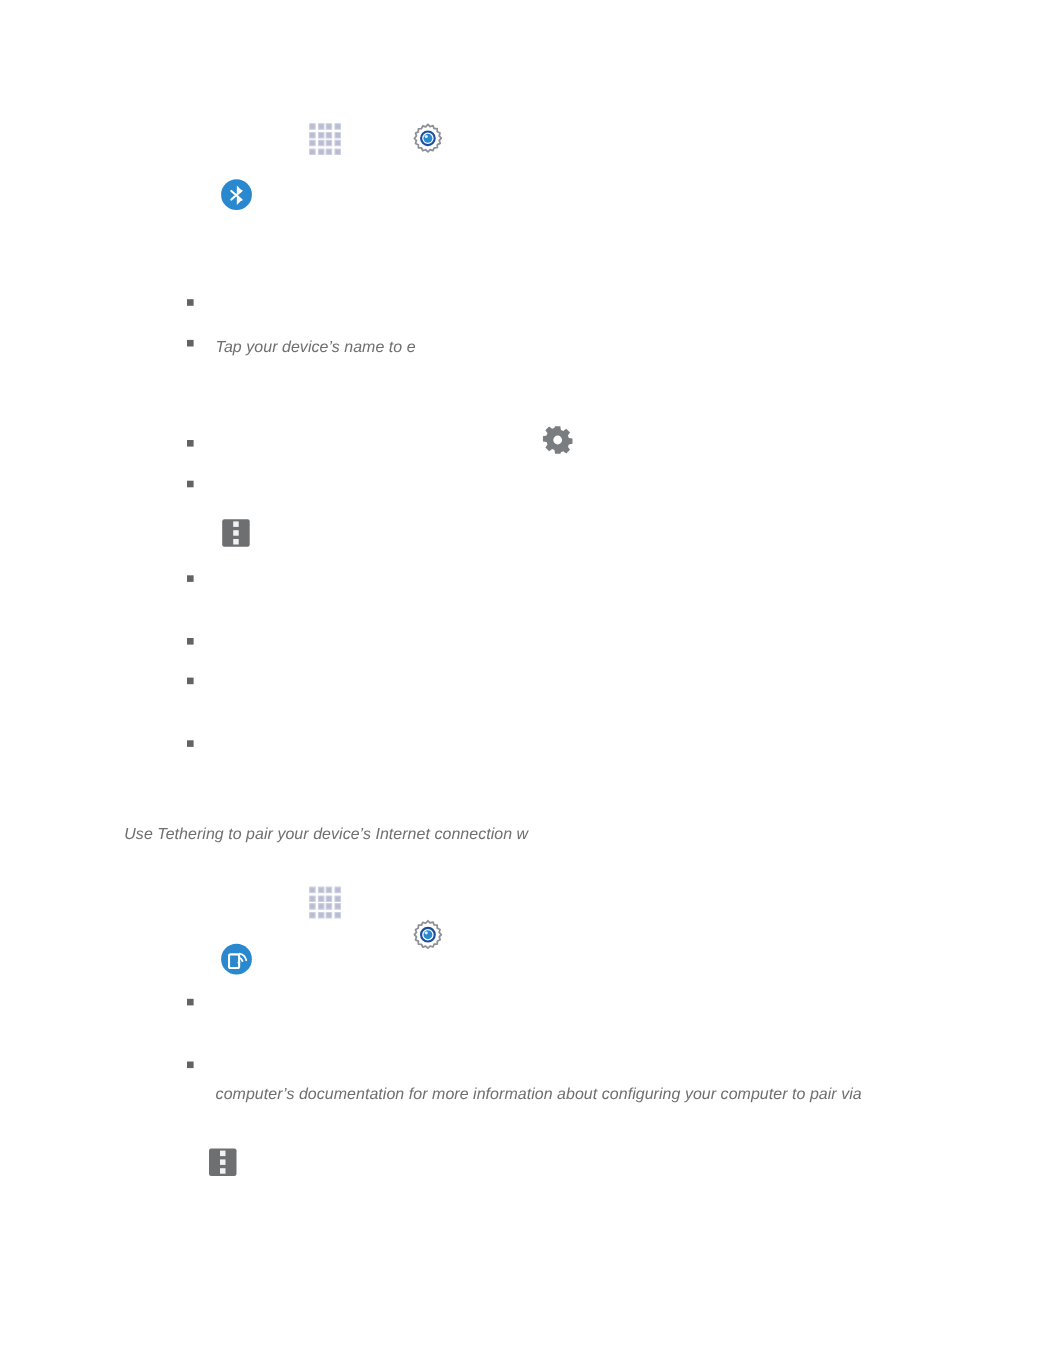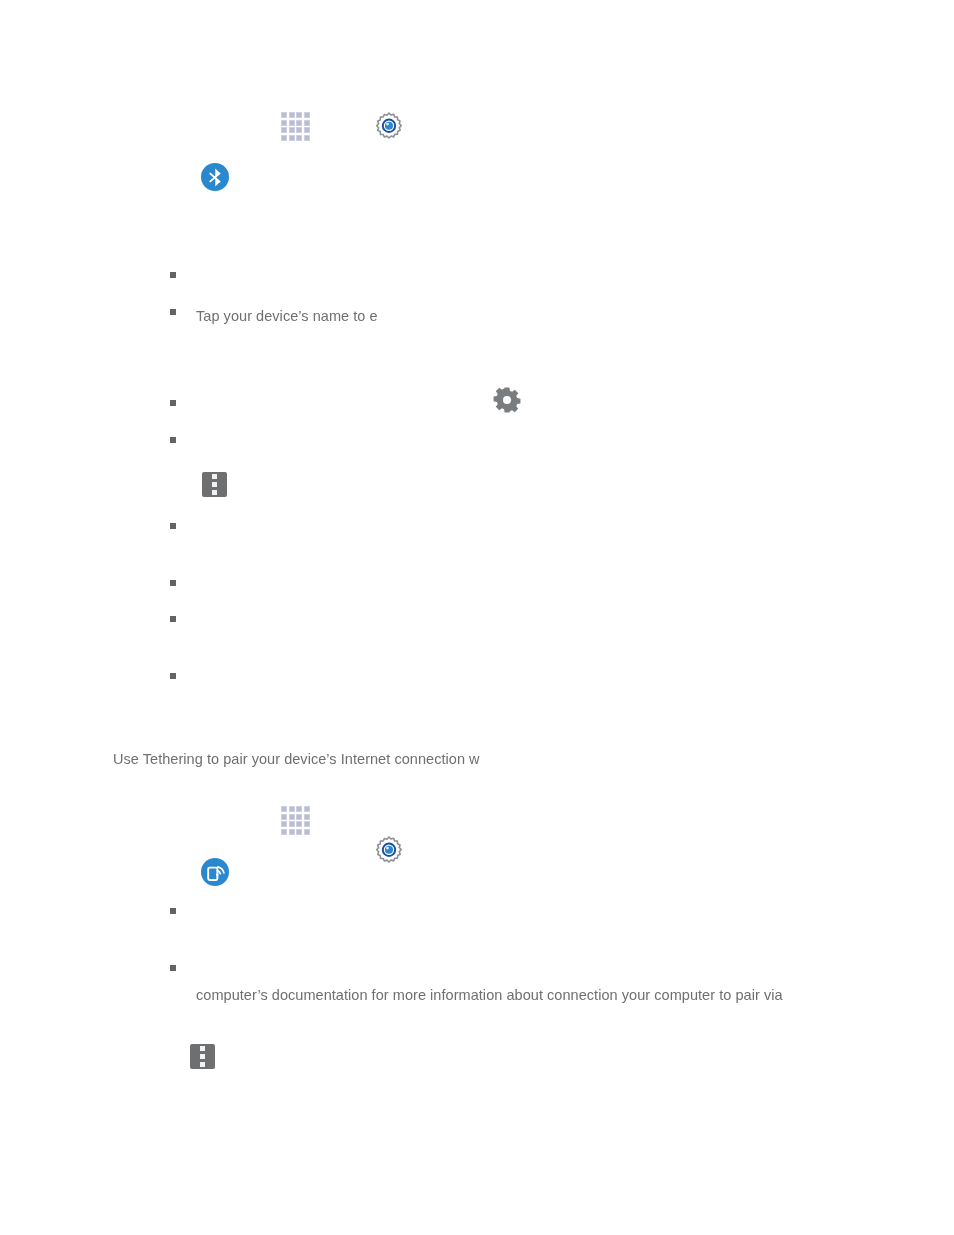--- a/index.html
+++ b/index.html
@@ -23,20 +23,21 @@
   
   .abs { position: absolute; }
 
   
   .body-text {
     font-size: 14.5px;
     line-height: 18px;
     color: #6f6f6f;
     white-space: nowrap;
     letter-spacing: 0.05px;
+    font-style: italic;
   }
 
   
   .bullet {
     width: 6px;
     height: 6px;
     background: #636363;
   }
 
   
@@ -212,21 +213,21 @@
       <circle cx="11.2" cy="12.1" r="1.25" fill="#ffffff"></circle>
     </svg>
   </div>
 
   <div class="abs bullet" style="left:170px; top:908px;"></div>
   <div class="abs body-text" style="left:196px; top:901px;"></div>
 
   <div class="abs bullet" style="left:170px; top:965px;"></div>
   <div class="abs body-text" style="left:196px; top:958px;"></div>
 
-  <div class="abs body-text" style="left:196px; top:986px;">computer’s documentation for more information about connection your computer to pair via</div>
+  <div class="abs body-text" style="left:196px; top:986px;">computer’s documentation for more information about configuring your computer to pair via</div>
 
   <div class="abs overflow-btn" style="left:190px; top:1044px;">
     <i></i>
     <i></i>
     <i></i>
   </div>
 
 </div>
 
 </body></html>

